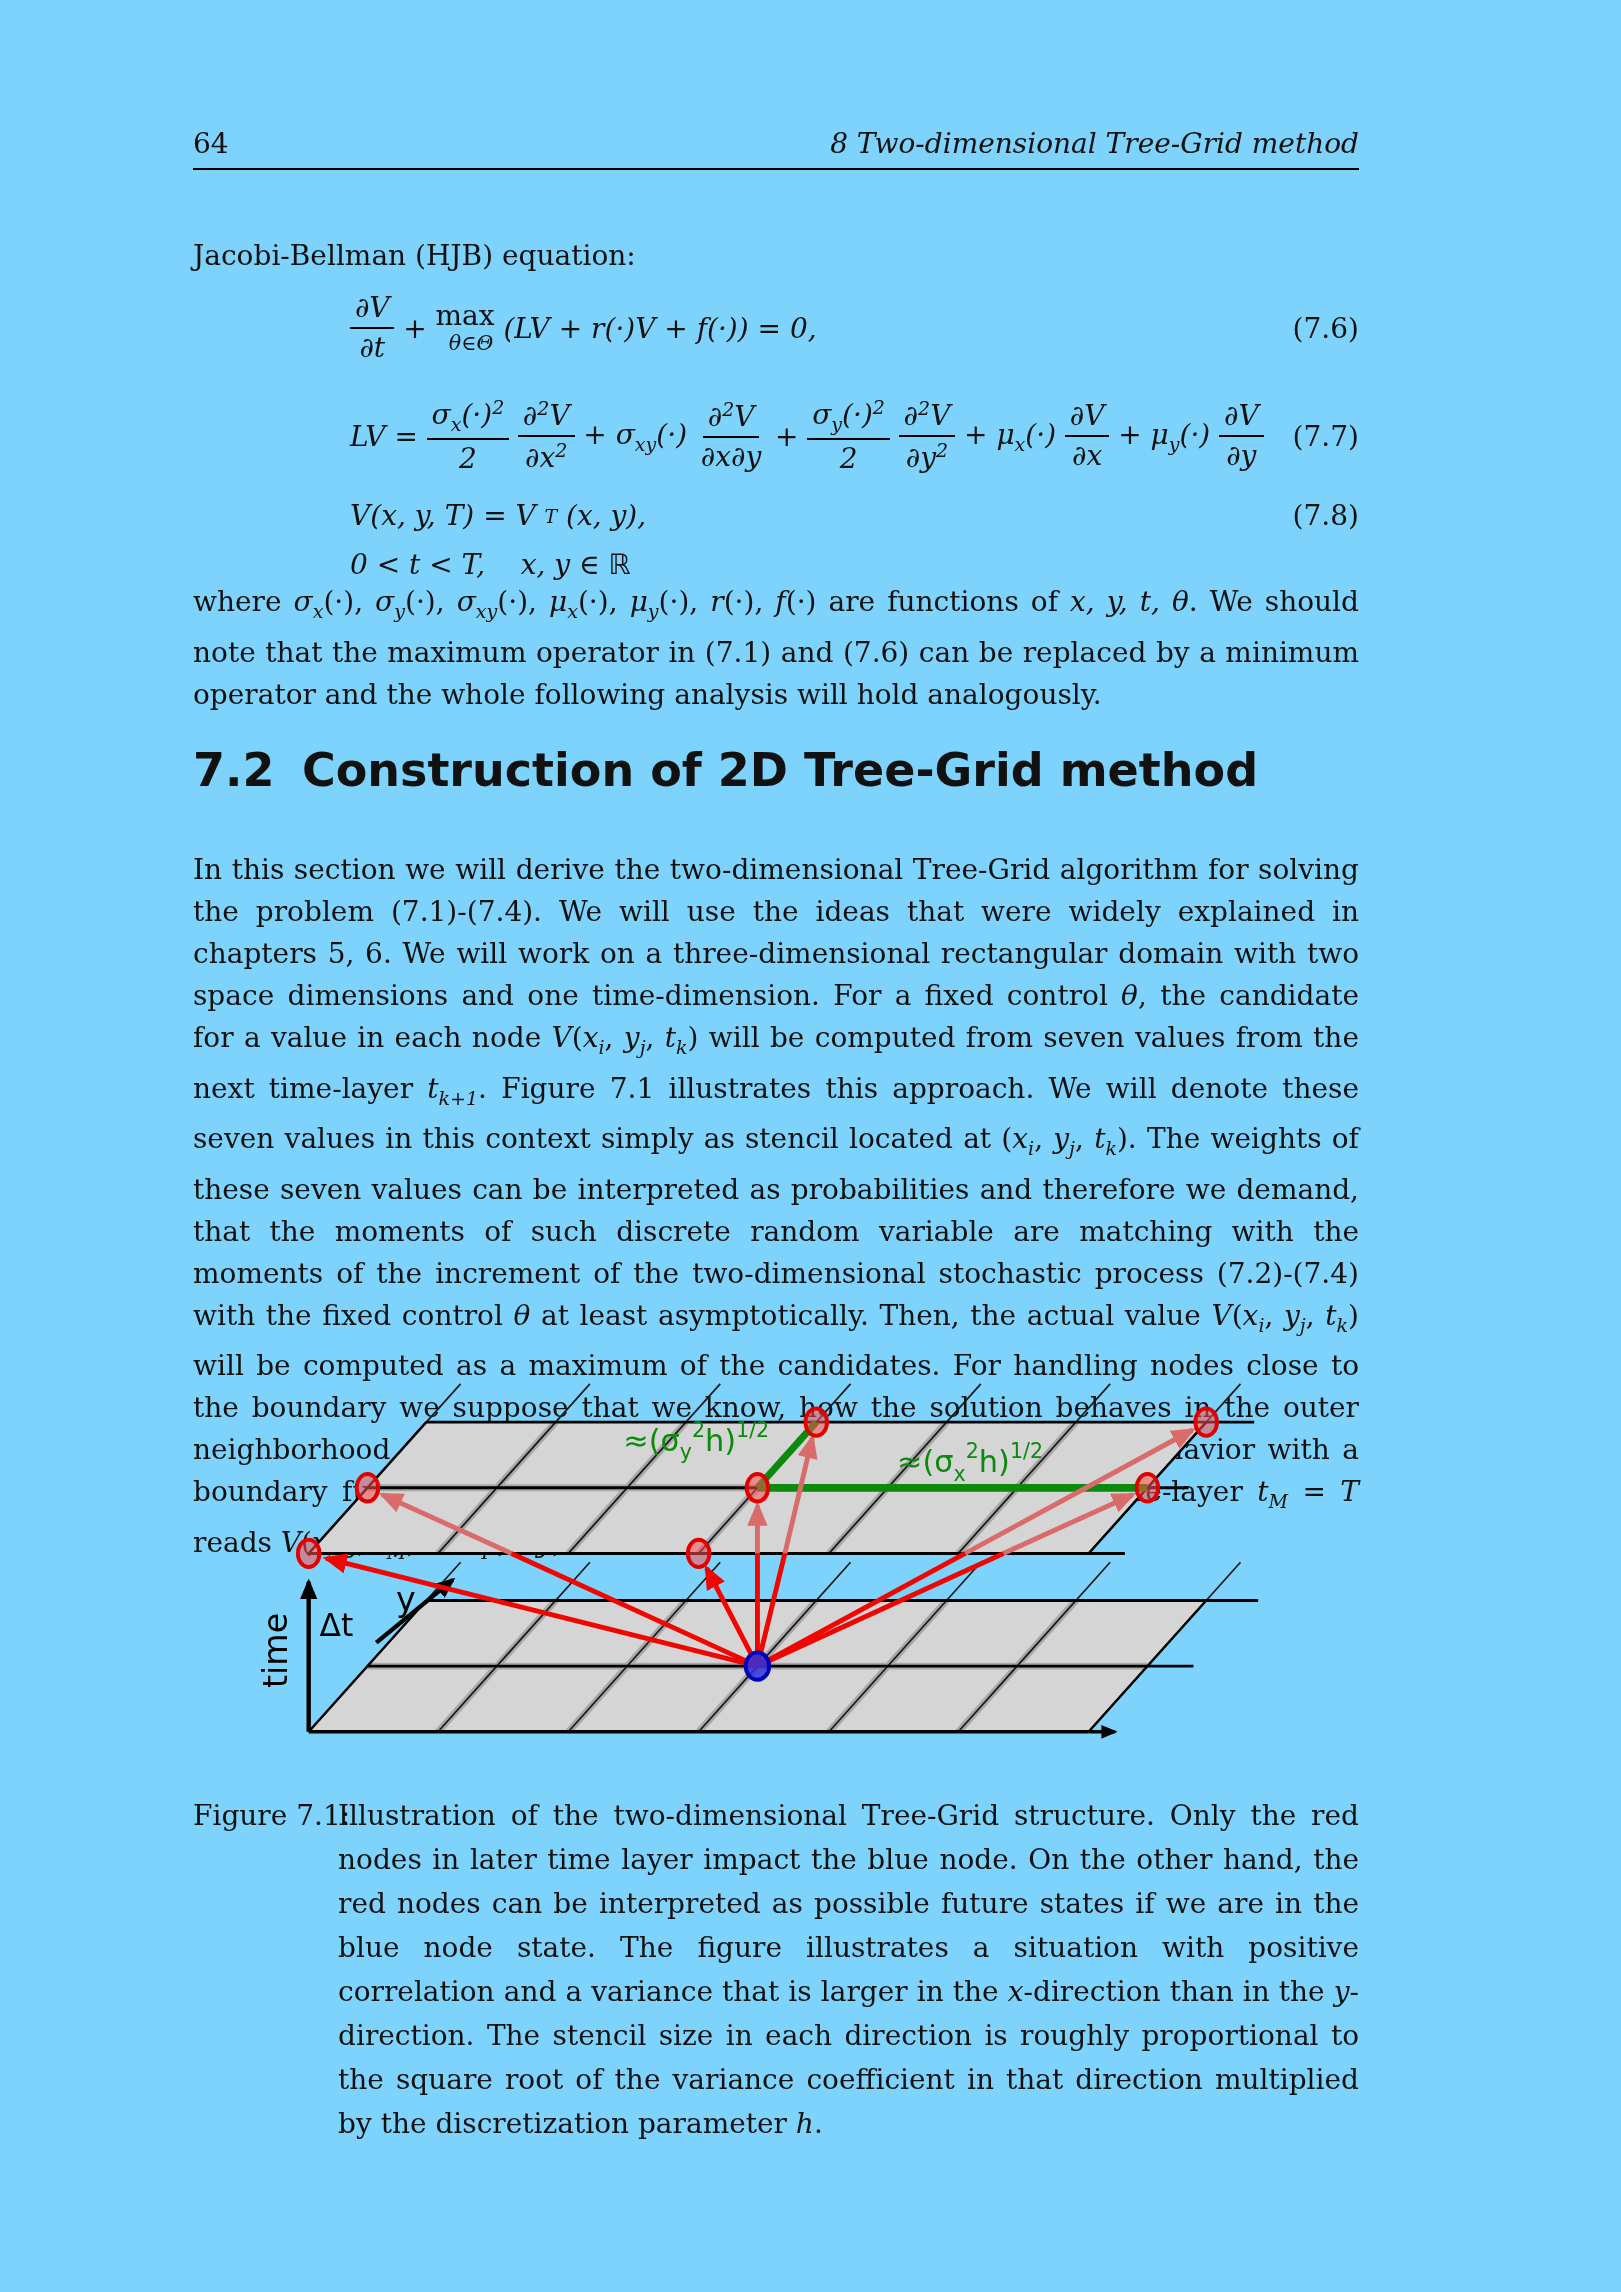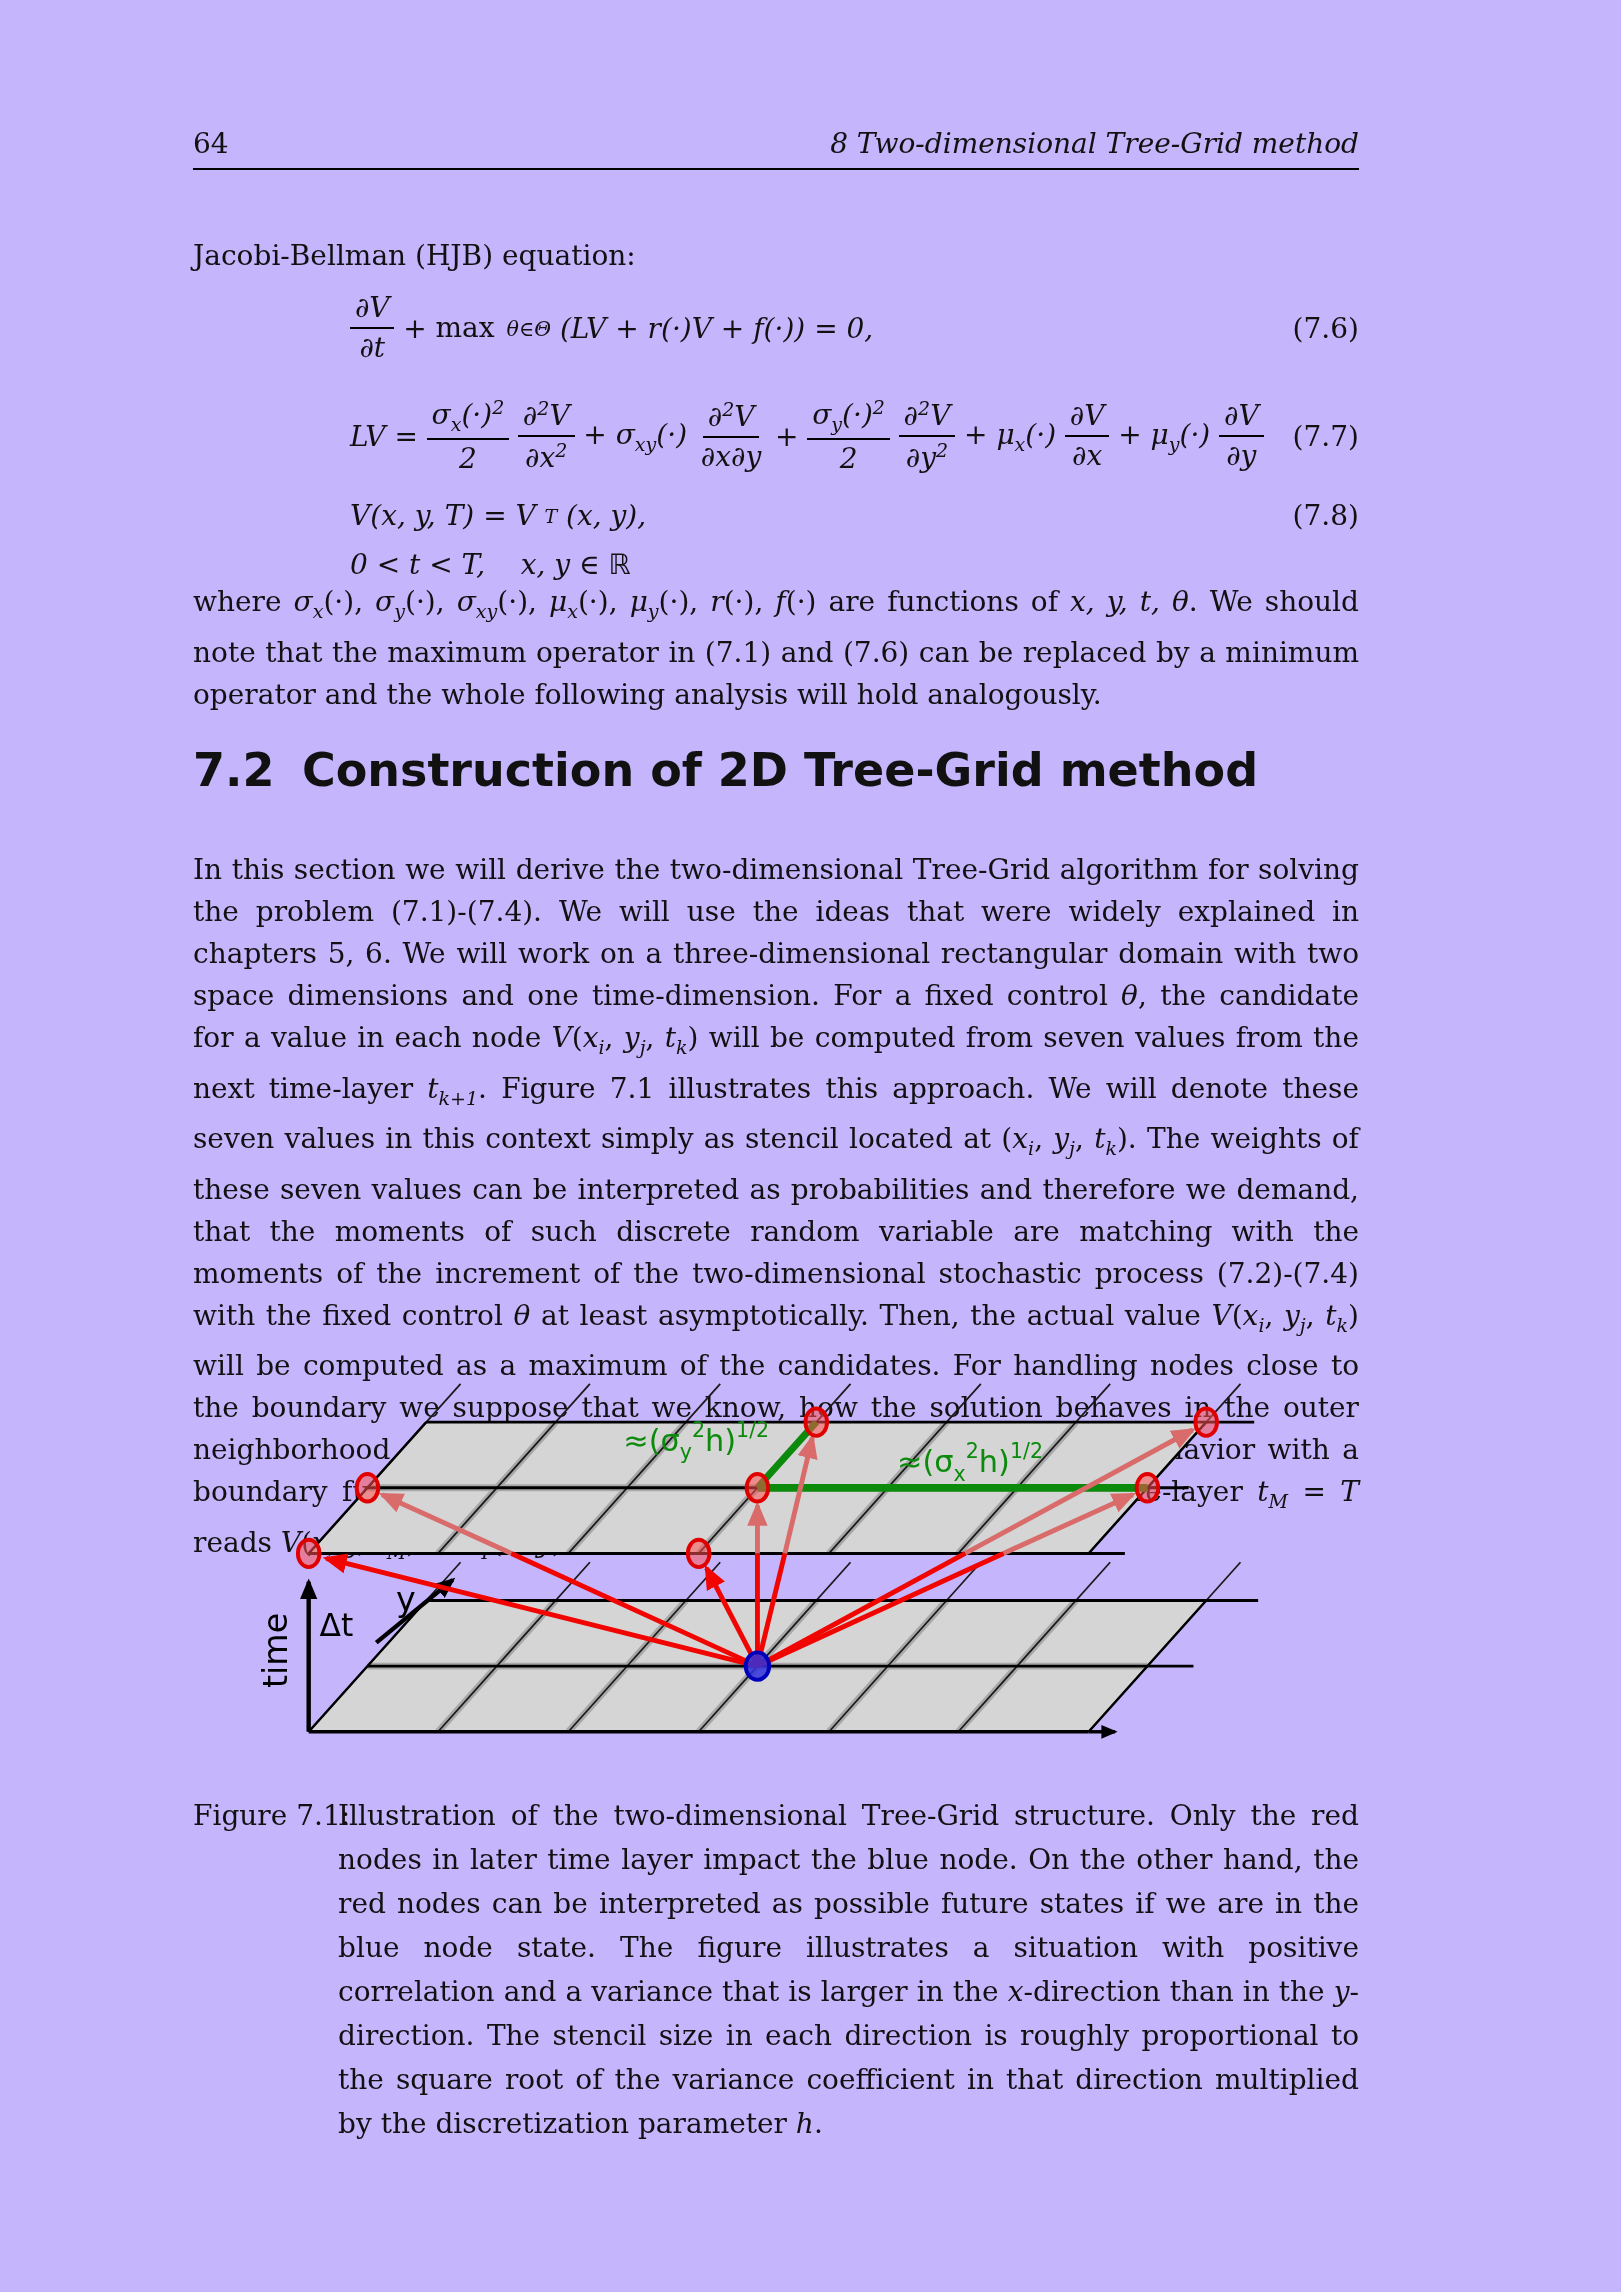--- a/index.html
+++ b/index.html
@@ -1,16 +1,16 @@
 <!DOCTYPE html>
 <html><head>
 <meta charset="utf-8">
 <style>
   html,body{margin:0;padding:0;background:#ffffff;}
-  .page{position:relative;width:1621px;height:2293px;background:#c4b5fd;overflow:hidden;
+  .page{position:relative;width:1621px;height:2293px;background:#7dd3fc;overflow:hidden;
         font-family:"DejaVu Serif","DejaVu Sans",serif;color:#111;}
   .abs{position:absolute;}
 
   
   .hdr{left:193px;top:127px;width:1166px;display:flex;justify-content:space-between;
        font-size:28px;}
   .hdr .title{font-style:italic;}
   .hrule{left:193px;top:168px;width:1166px;height:2px;background:#000;}
 
   
@@ -25,21 +25,21 @@
 
   
   .eqblock{left:193px;top:275px;width:1166px;font-size:28px;}
   .eqrow{display:flex;align-items:center;}
   .eqrow .eqcontent{margin-left:157px;display:flex;align-items:center;gap:8.8px;
                     font-style:italic;}
   .eqrow .eqnum{margin-left:auto;font-style:normal;}
   .frac{display:inline-flex;flex-direction:column;align-items:center;line-height:1.15;}
   .frac .num{padding:0 4.9px 2.9px 4.9px;border-bottom:2px solid #000;white-space:nowrap;}
   .frac .den{padding:2.9px 4.9px 0 4.9px;white-space:nowrap;}
-  .underset{display:inline-flex;flex-direction:row;align-items:center;line-height:1;}
+  .underset{display:inline-flex;flex-direction:column;align-items:center;line-height:1;}
   .underset .op{font-style:normal;}
   .underset .under{font-size:20.6px;margin-top:2.9px;margin-left:12px;}
   .row1{height:106px;}
   .row2{height:110px;}
   .row3{height:49px;gap:16px;}
   .row4{height:49px;}
   sub{font-size:68%;}
   sup{font-size:68%;}
 
   

